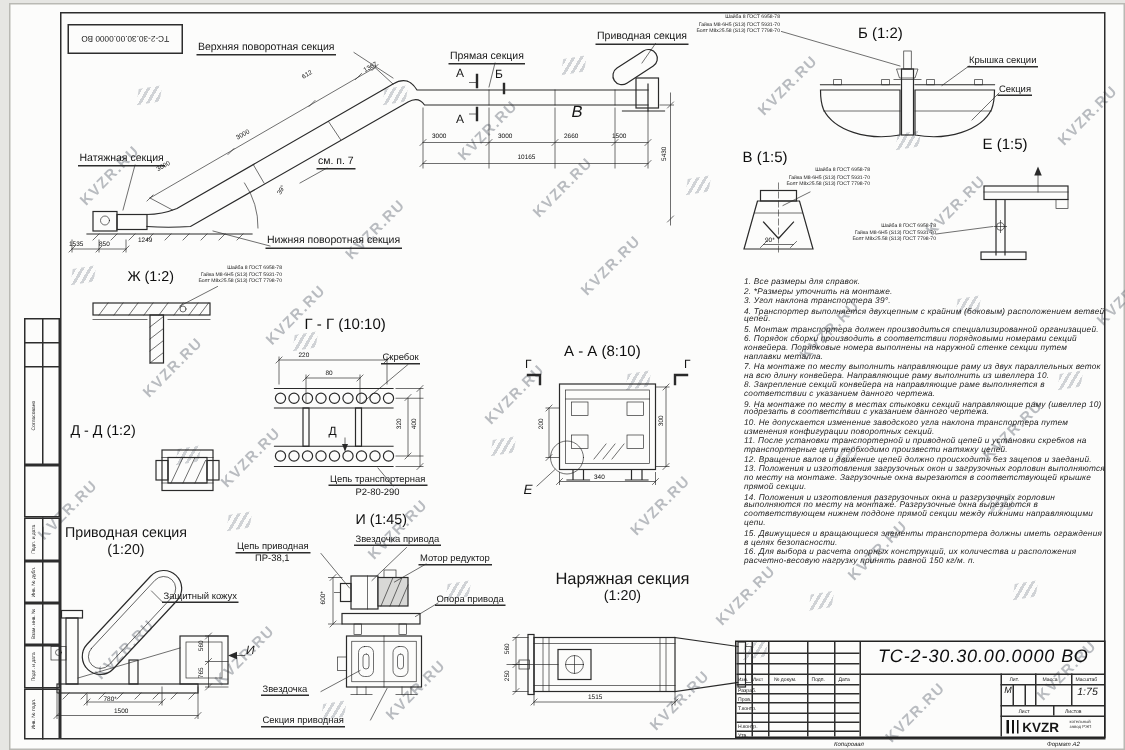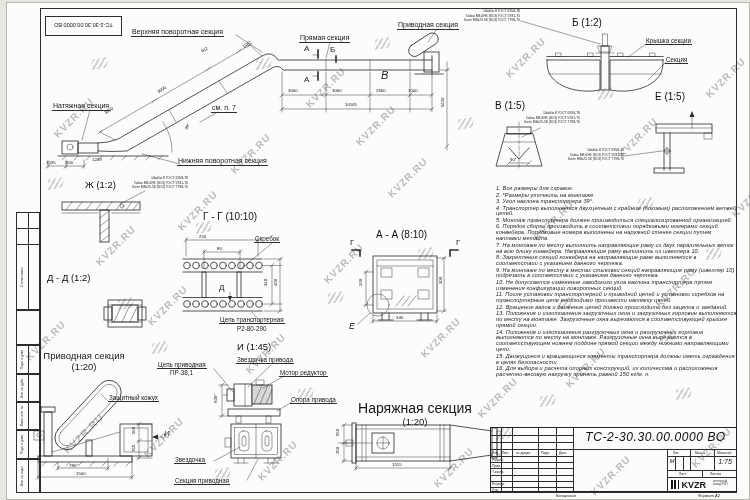--- a/index.html
+++ b/index.html
@@ -313,33 +313,33 @@
   <div class="dim r30" style="left:242px;top:42px;">1367</div>
   <div class="dim" style="left:288px;top:88px;">3000</div>
   <div class="dim" style="left:332px;top:88px;">3000</div>
   <div class="dim" style="left:376px;top:88px;">2660</div>
   <div class="dim" style="left:408px;top:88px;">1500</div>
   <div class="dim" style="left:345px;top:102px;">10165</div>
   <div class="dim r90" style="left:438px;top:100px;">5430</div>
   <div class="dim r60" style="left:184px;top:124px;">39°</div>
 
   <div class="ttl ttl9" style="left:85px;top:179px;">Ж (1:2)</div>
-  <div class="ttl ttl9" style="left:47px;top:272px;">Д - Д (1:2)</div>
+  <div class="ttl ttl9" style="left:47px;top:282px;">Д - Д (1:2)</div>
   <div class="ttl" style="left:203px;top:211px;">Г - Г (10:10)</div>
   <div class="ttl" style="left:376px;top:229px;">А - А (8:10)</div>
   <div class="ttl" style="left:572px;top:17px;">Б (1:2)</div>
   <div class="ttl" style="left:495px;top:100px;">В (1:5)</div>
   <div class="ttl" style="left:655px;top:91px;">Е (1:5)</div>
   <div class="ttl ttl9" style="left:237px;top:341px;">И (1:45)</div>
   <div class="abs" style="left:32px;top:350px;width:104px;text-align:center;">
     <div class="ttl9" style="font-size:9.5px;">Приводная секция</div>
     <div style="font-size:9.5px;">(1:20)</div>
   </div>
   <div class="abs" style="left:358px;top:380px;width:114px;text-align:center;">
-    <div style="font-size:14px;margin-top:20px;">Наряжная секция</div>
+    <div style="font-size:11px;">Наряжная секция</div>
     <div style="font-size:9.5px;">(1:20)</div>
   </div>
 
   <div class="lbl2" style="left:254px;top:235px;">Скребок</div>
   <div class="lbl2" style="left:219px;top:316px;">Цепь транспортерная</div>
   <div class="lbl2 nb" style="left:236px;top:325px;">Р2-80-290</div>
   <div class="mk" style="left:219px;top:283px;">Д</div>
   <div class="dim" style="left:199px;top:234px;">220</div>
   <div class="dim" style="left:217px;top:246px;">80</div>
   <div class="dim r90" style="left:262px;top:280px;">320</div>

